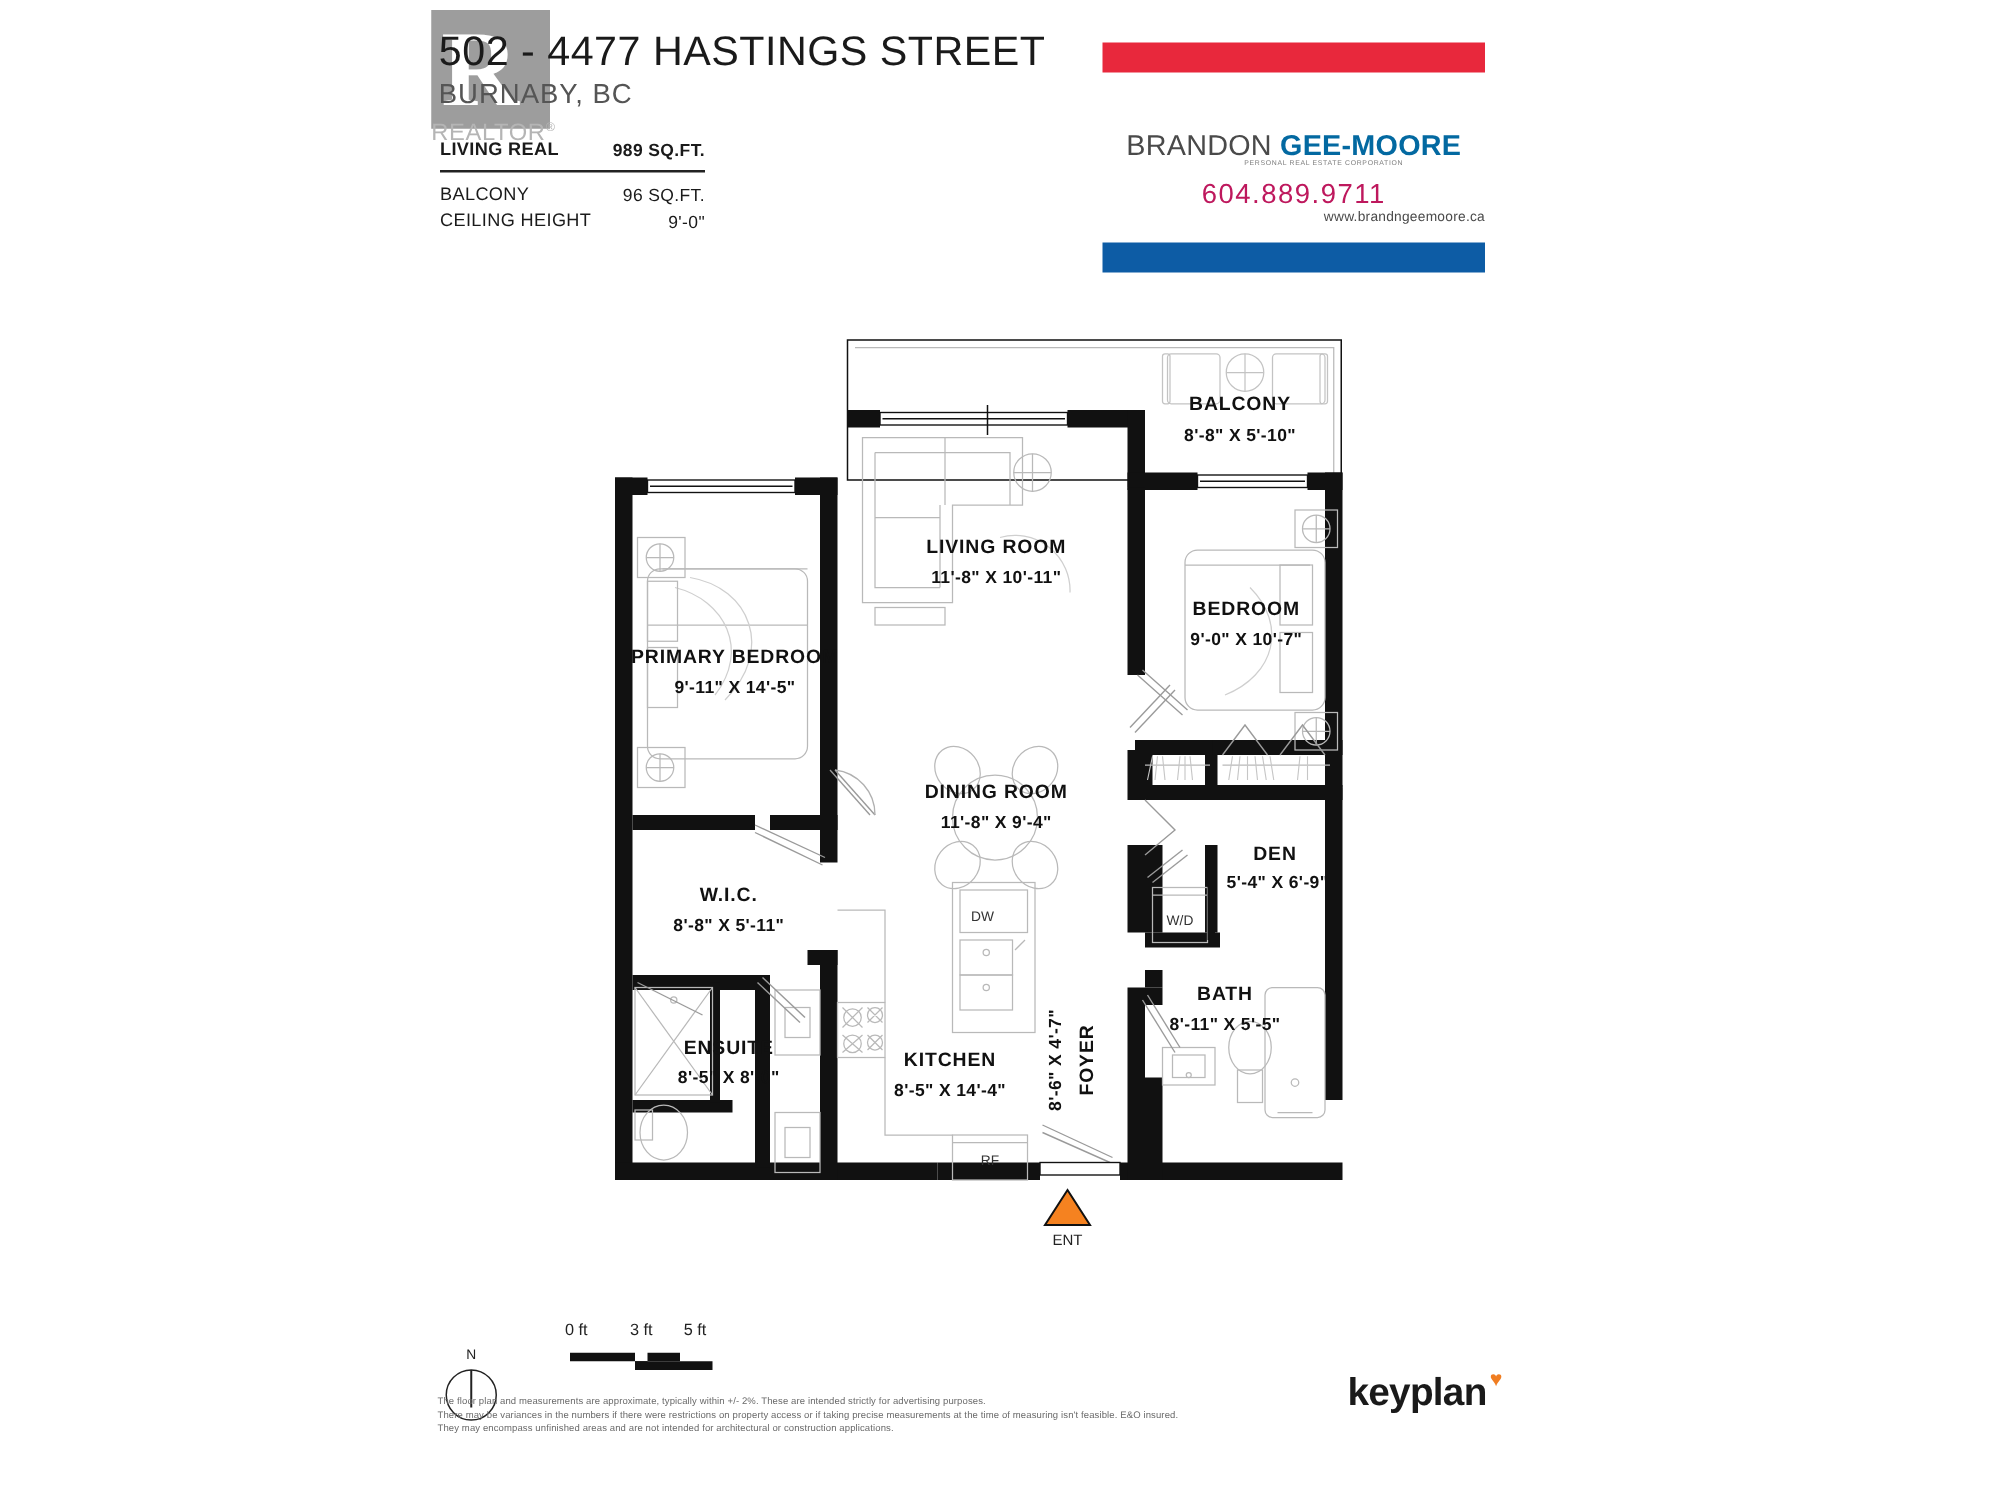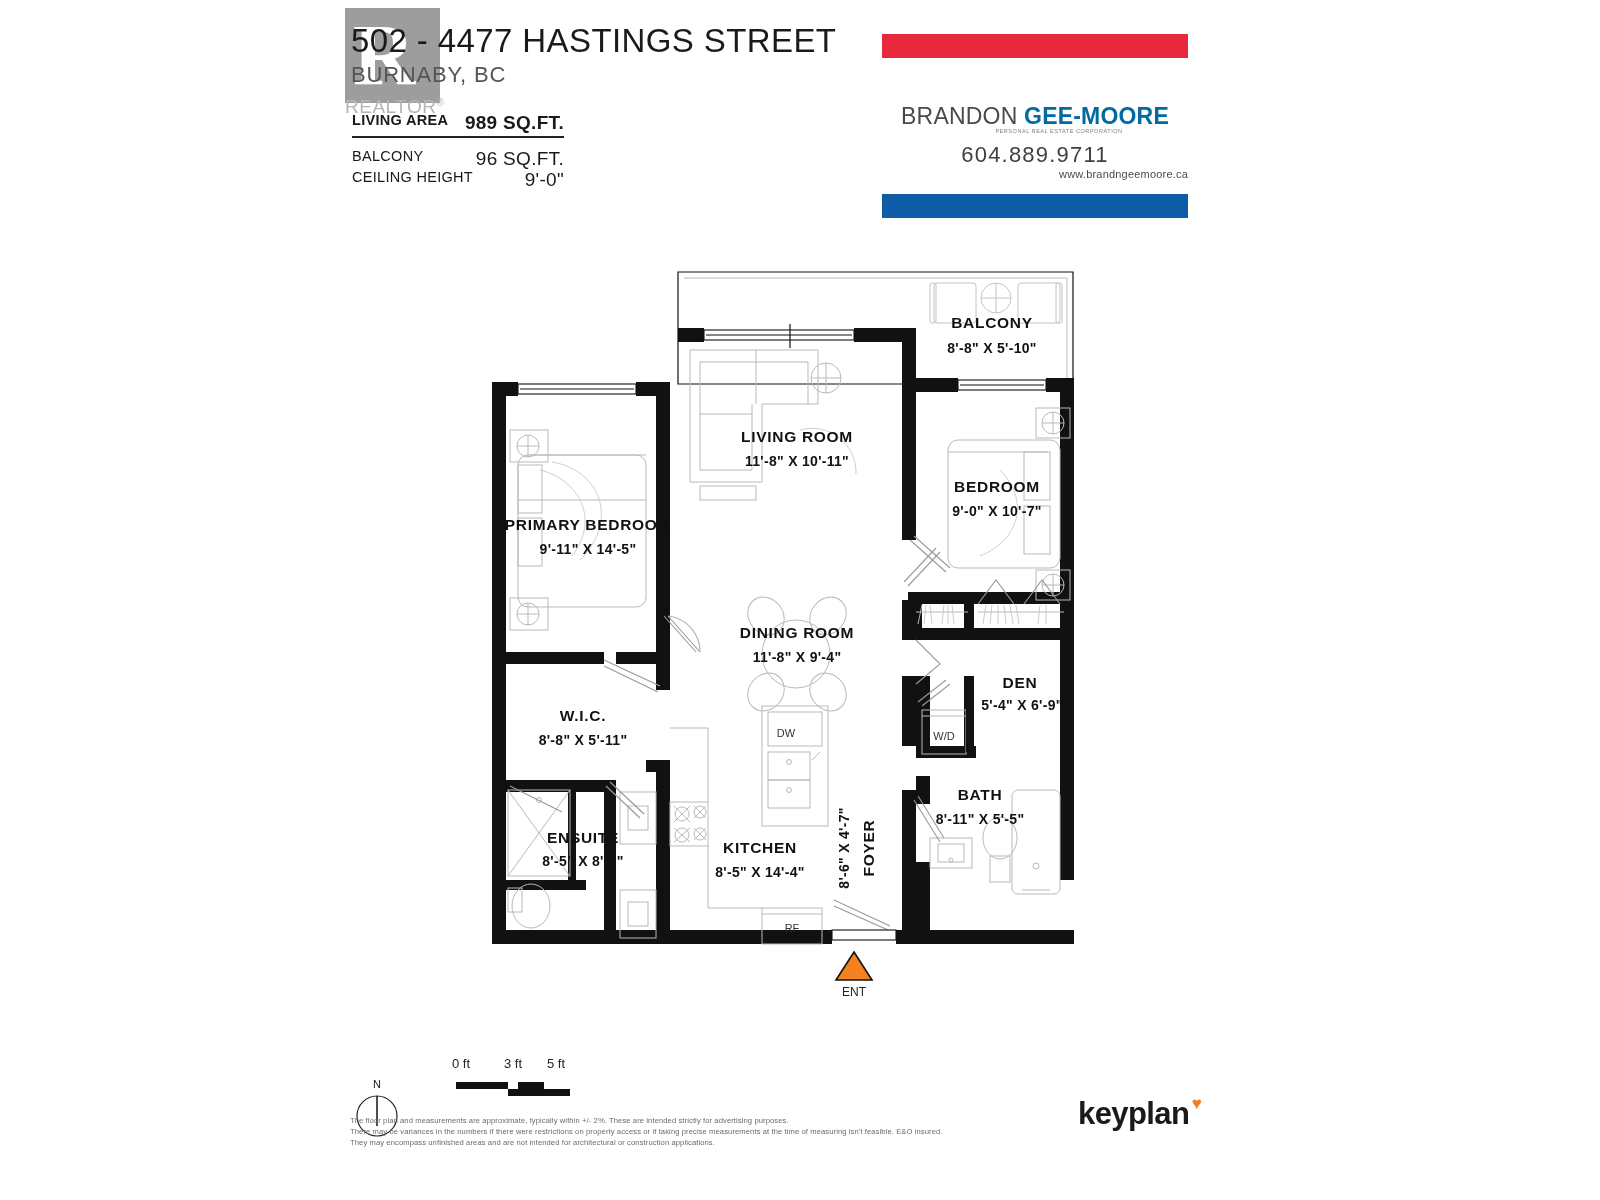--- a/index.html
+++ b/index.html
@@ -39,21 +39,21 @@
   }
   #addr-line2 {
     position:absolute; left:351px; top:62px;
     font-size:22px; font-weight:300; letter-spacing:.8px; color:#555;
     white-space:nowrap;
   }
 
   #spec-table { position:absolute; left:352px; top:112px; width:212px; }
   .spec-row { position:relative; height:21px; }
   .spec-k { position:absolute; left:0; top:0; font-size:14.5px; letter-spacing:.3px; }
-  .spec-v { position:absolute; right:0; top:0; font-size:19px; letter-spacing:.3px; text-align:right; }
+  .spec-v { position:absolute; right:0; top:0; font-size:14px; letter-spacing:.3px; text-align:right; }
   .spec-row.primary .spec-k { font-weight:700; }
   .spec-row.primary .spec-v { font-weight:700; }
   #spec-rule {
     position:absolute; left:352px; top:136px; width:212px; height:1.5px; background:#222;
   }
   #spec-lower { position:absolute; left:352px; top:148px; width:212px; }
 
   
   #brand { position:absolute; left:882px; top:34px; width:306px; }
   #brand-bar-top { width:306px; height:24px; background:#e8283c; }
@@ -63,21 +63,21 @@
     font-size:23px; letter-spacing:.2px; white-space:nowrap;
   }
   #brand-name .light { font-weight:300; color:#4a4a4a; }
   #brand-name .bold  { font-weight:700; color:#0369a1; }
   #brand-sub {
     position:absolute; left:0; top:94px; width:306px; text-align:center;
     font-size:5.5px; letter-spacing:.55px; color:#7d7d7d; transform:translateX(24px);
   }
   #brand-phone {
     position:absolute; left:0; top:108px; width:306px; text-align:center;
-    font-size:22px; font-weight:400; letter-spacing:1.2px; color:#404040;
+    font-size:22px; font-weight:400; letter-spacing:1.2px; color:#be185d;
   }
   #brand-web {
     position:absolute; left:0; top:134px; width:306px; text-align:right;
     font-size:11px; color:#4a4a4a; letter-spacing:.2px;
   }
 
   
   #plan { position:absolute; left:0; top:0; width:1600px; height:1200px; pointer-events:none; }
   #plan svg { display:block; }
 
@@ -134,21 +134,21 @@
     <div class="sq"></div>
     <div class="rl">R</div>
   </div>
   <div id="realtor-word"><span>REALTOR</span><span class="reg">®</span></div>
 
   <div id="addr-line1">502 - 4477 HASTINGS STREET</div>
   <div id="addr-line2">BURNABY, BC</div>
 
   <div id="spec-table">
     <div class="spec-row primary">
-      <span class="spec-k">LIVING AREA</span>
+      <span class="spec-k">LIVING REAL</span>
       <span class="spec-v">989 SQ.FT.</span>
     </div>
   </div>
   <div id="spec-rule"></div>
   <div id="spec-lower">
     <div class="spec-row">
       <span class="spec-k">BALCONY</span>
       <span class="spec-v">96 SQ.FT.</span>
     </div>
     <div class="spec-row">

